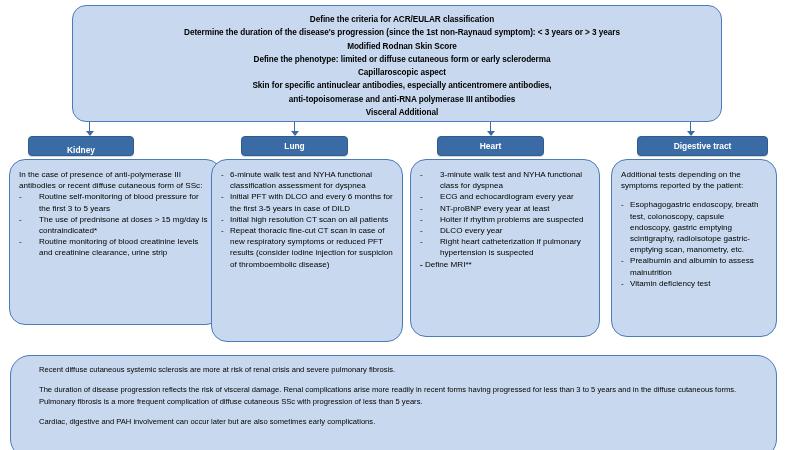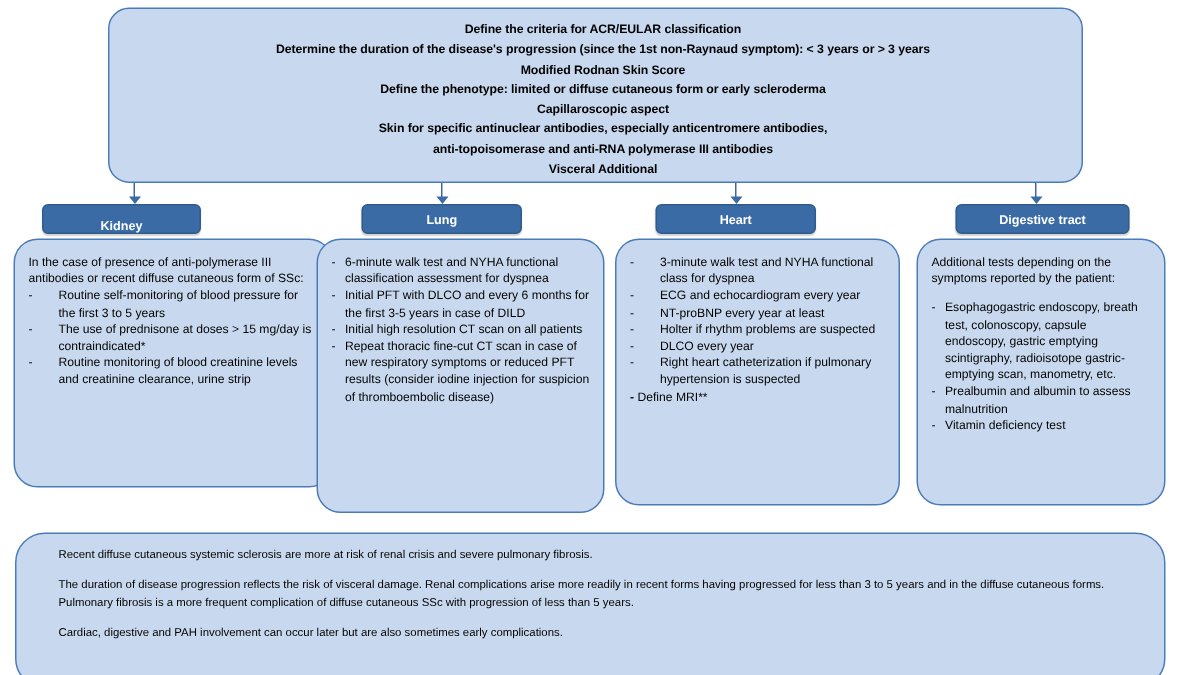--- a/index.html
+++ b/index.html
@@ -165,21 +165,21 @@
 
   <div class="organ-header" style="left:28px; width:106px;align-items:flex-end;">
     <span>Kidney</span>
   </div>
   <div class="organ-header" style="left:241px; width:107px;">
     <span>Lung</span>
   </div>
   <div class="organ-header" style="left:437px; width:107px;">
     <span>Heart</span>
   </div>
-  <div class="organ-header" style="left:637px; width:116px;">
+  <div class="organ-header" style="left:637px; width:131px;">
     <span>Digestive tract</span>
   </div>
 
   <div class="panel organ-box wide-dash" style="left:9px; width:213px; height:166px;">
     <div class="intro">In the case of presence of anti-polymerase III antibodies or recent diffuse cutaneous form of SSc:</div>
     <ul>
       <li><span class="dash">-</span><span class="txt">Routine self-monitoring of blood pressure for the first 3 to 5 years</span></li>
       <li><span class="dash">-</span><span class="txt">The use of prednisone at doses &gt; 15 mg/day is contraindicated*</span></li>
       <li><span class="dash">-</span><span class="txt">Routine monitoring of blood creatinine levels and creatinine clearance, urine strip</span></li>
     </ul>

